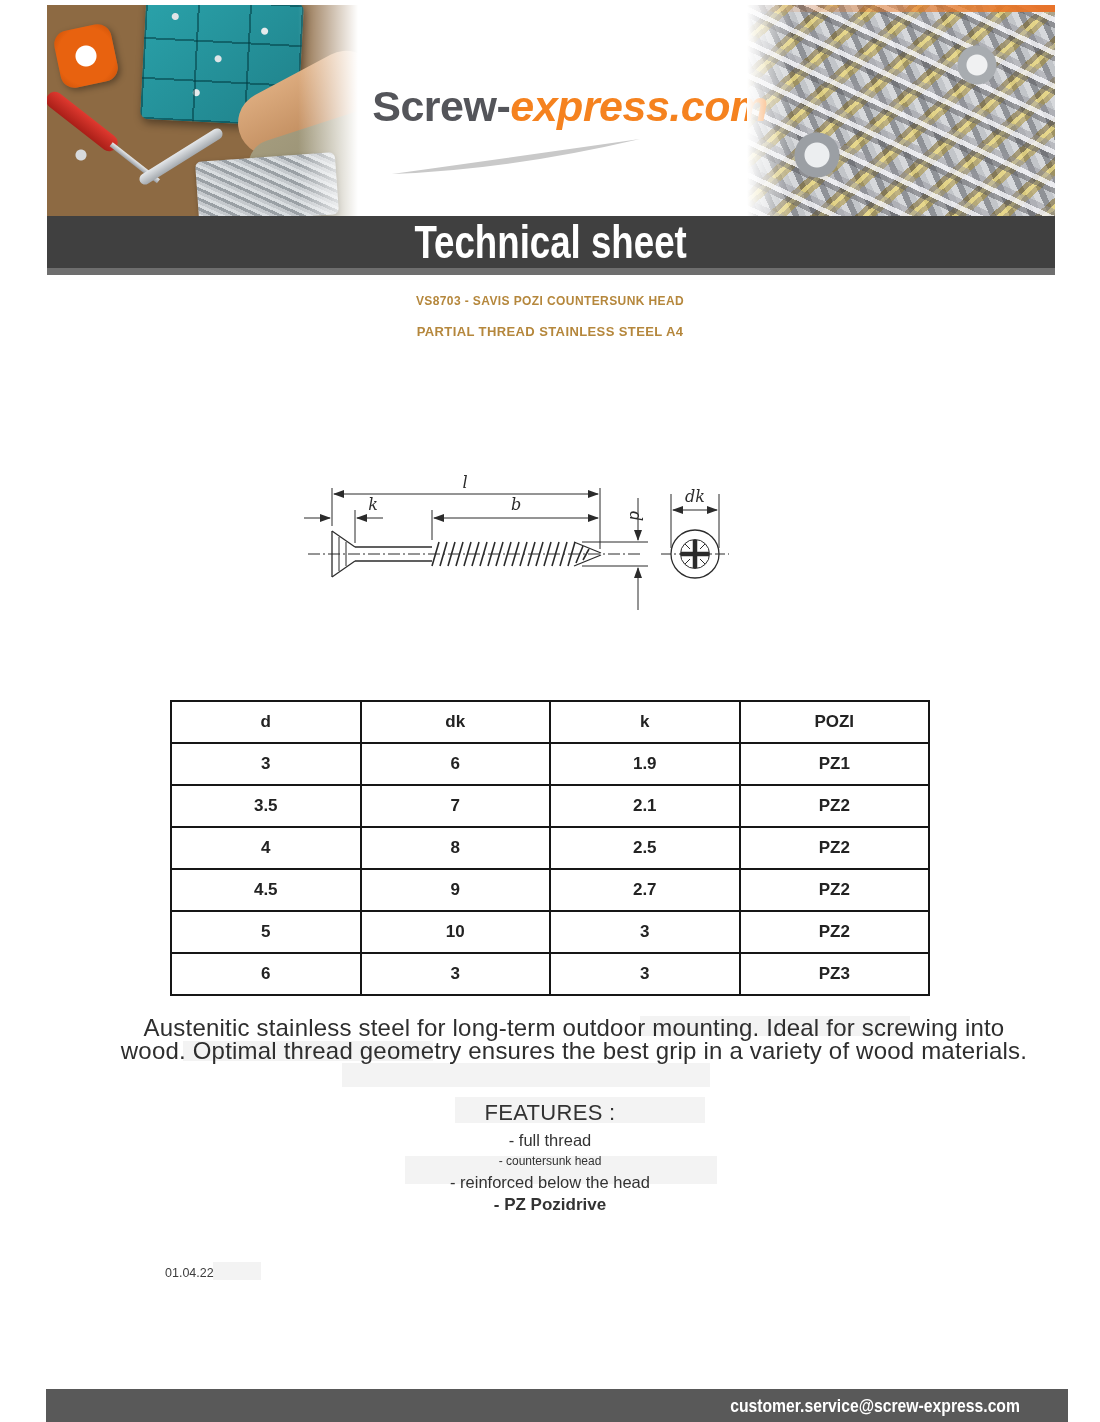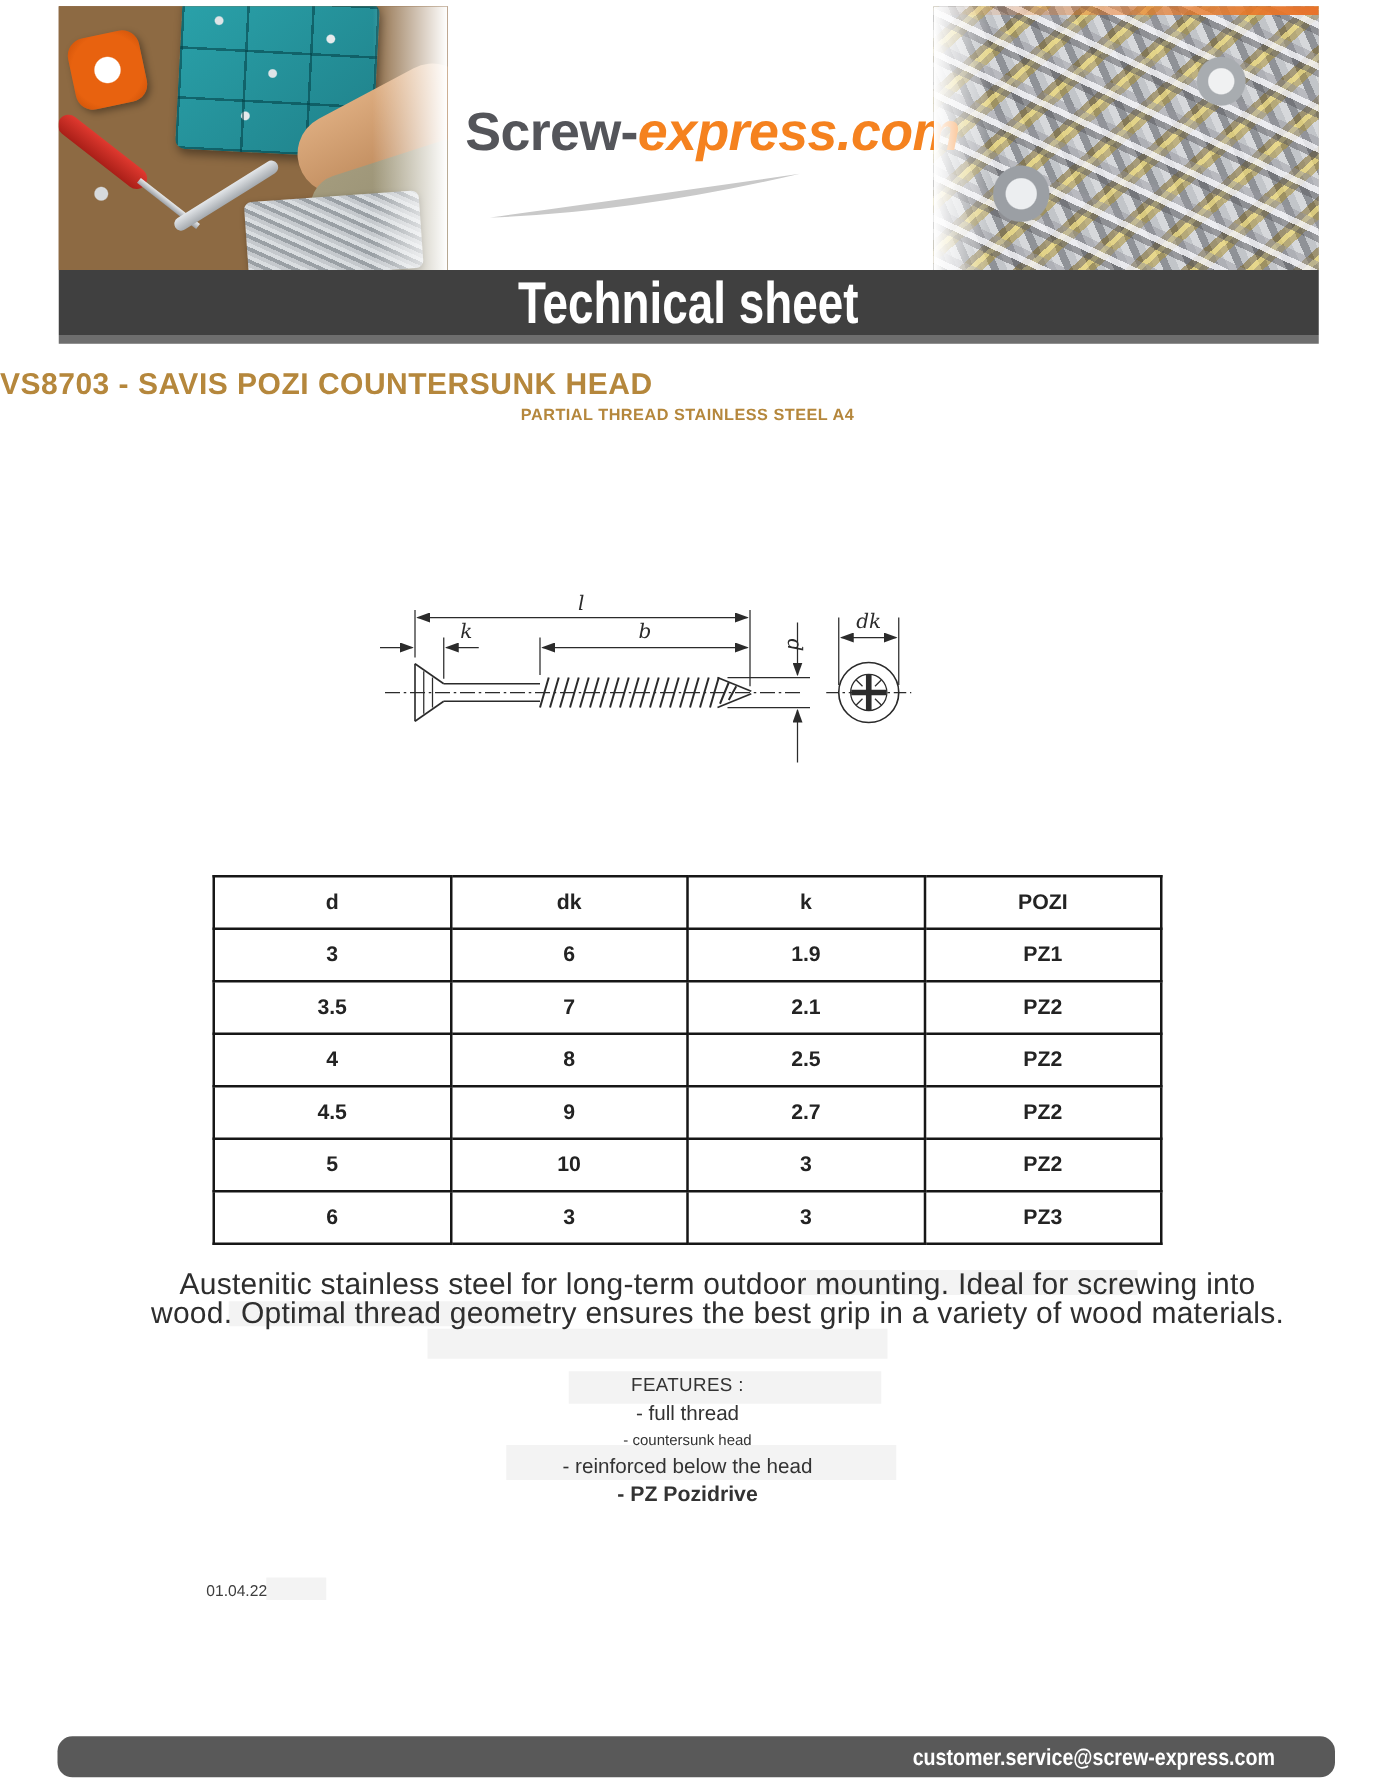--- a/index.html
+++ b/index.html
@@ -58,47 +58,47 @@
     font-size:43px;font-weight:700;letter-spacing:-0.5px;white-space:nowrap;}
   .logo .p1{color:#54555a;margin-left:40px;}
   .logo .p2{color:#f5821f;font-style:italic;}
   .swoosh{position:absolute;left:388px;top:136px;}
   .band{position:absolute;left:47px;top:216px;width:1008px;height:52px;background:#404040;
     display:flex;align-items:center;justify-content:center;}
   .band .txt{color:#ffffff;font-size:47px;font-weight:800;line-height:52px;
     display:inline-block;transform:scaleX(.78);transform-origin:center;letter-spacing:0px;}
   .grayline{position:absolute;left:47px;top:268px;width:1008px;height:7px;background:#6e6e6e;}
   
-  .prod-title{position:absolute;left:0;top:294px;width:1100px;text-align:left;
-    color:#b5873c;font-size:24px;font-weight:600;letter-spacing:.4px;}
+  .prod-title{position:absolute;left:0;top:294px;width:1100px;text-align:center;
+    color:#b5873c;font-size:12px;font-weight:600;letter-spacing:.4px;}
   .prod-subtitle{position:absolute;left:0;top:324px;width:1100px;text-align:center;
     color:#b5873c;font-size:13px;font-weight:700;letter-spacing:.4px;}
   
   .diagram{position:absolute;left:280px;top:452px;}
   .diagram *{vector-effect:non-scaling-stroke;}
   .dlabel{font-family:"DejaVu Serif",serif;font-style:italic;font-size:16px;fill:#2b2b2b;}
   
   .spec{position:absolute;left:170px;top:700px;width:760px;height:284px;
     border-collapse:collapse;table-layout:fixed;}
   .spec td,.spec th{border:2px solid #161616;text-align:center;vertical-align:middle;
     font-size:17px;font-weight:700;color:#232323;padding:0;height:40px;}
   
   .artifact{position:absolute;background:#f3f3f3;z-index:0;}
   .desc{position:absolute;left:0;top:1016px;width:1100px;text-align:center;z-index:1;
     color:#2e2e2e;font-size:24px;line-height:23px;font-weight:400;letter-spacing:.2px;padding-left:24px;}
   .features{position:absolute;left:0;top:1100px;width:1100px;text-align:center;z-index:1;
     color:#333333;}
-  .features .head{font-size:15px;font-weight:500;letter-spacing:.3px;margin-bottom:3px;}
+  .features .head{font-size:22px;font-weight:500;letter-spacing:.3px;margin-bottom:3px;}
   .features .item{font-size:16.5px;line-height:22px;}
   .features .item.small{font-size:12px;line-height:20px;}
   .features .item.bold{font-size:17px;font-weight:700;line-height:23px;}
   
   .date{position:absolute;left:165px;top:1266px;font-size:12.5px;color:#3d3d3d;z-index:1;}
   .footer-bar{position:absolute;left:46px;top:1389px;width:1022px;height:33px;background:#595959;
-    display:flex;align-items:center;justify-content:flex-end;border-radius:12px;}
+    display:flex;align-items:center;justify-content:flex-end;}
   .footer-bar a{color:#ffffff;text-decoration:none;font-size:18.5px;font-weight:700;
     display:inline-block;transform:scaleX(.85);transform-origin:right center;margin-right:48px;}
 </style>
 </head>
 <body>
 
 <div class="photo photo-left">
   <div class="boxteal"></div>
   <div class="tape"></div>
   <div class="screwdriver"></div>

